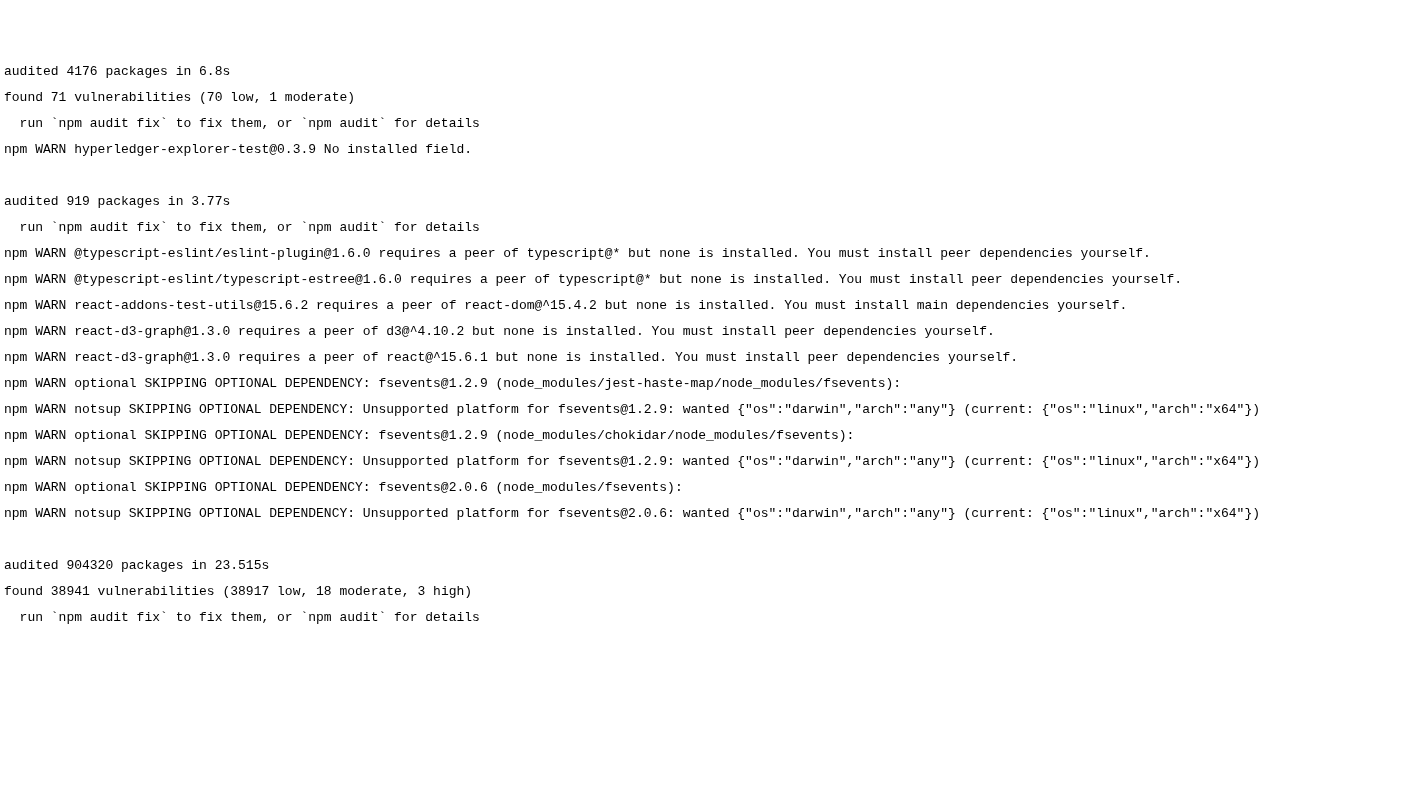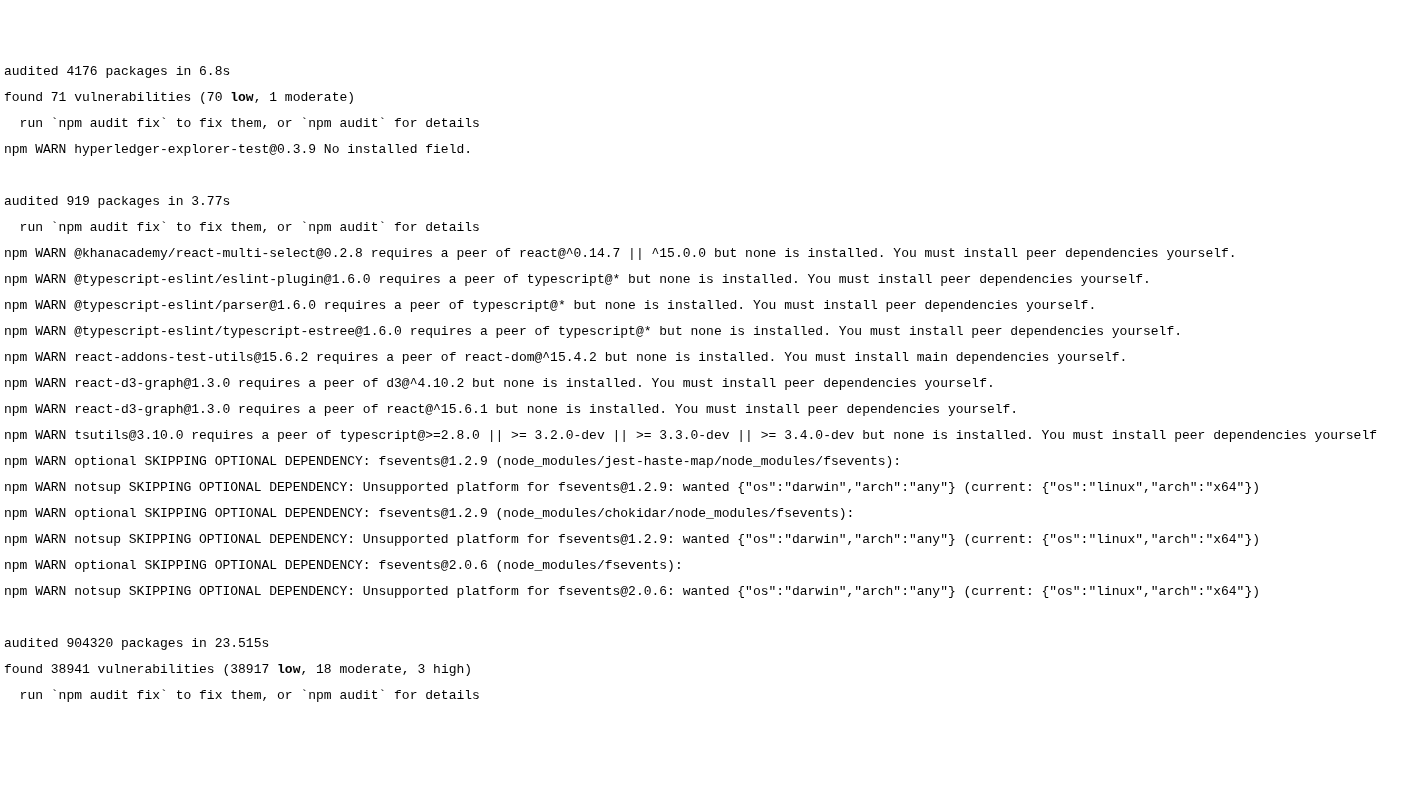--- a/index.html
+++ b/index.html
@@ -1,39 +1,36 @@
 <!DOCTYPE html>
 <html><head>
   <meta charset="utf-8">
   <style>
     * { margin:0; padding:0; box-sizing:border-box; }
     body { background:#fff; font-family:"Courier New",monospace; font-size:13px; line-height:13px; color:#000; white-space:pre; padding:0 4px; overflow-x:hidden; }
-    .bold { font-weight:bold; }
+    .bold { font-weight:normal; }
   </style>
 </head>
 <body>
 
 
 
 <div>
 <div>audited 4176 packages in 6.8s</div>
 <div><span>found 71 vulnerabilities (70 </span><span class="bold">low</span><span>, 1 moderate)</span></div>
 <div>  run `npm audit fix` to fix them, or `npm audit` for details</div>
 <div>npm WARN hyperledger-explorer-test@0.3.9 No installed field.</div>
 <div>&nbsp;</div>
 <div>audited 919 packages in 3.77s</div>
 <div>  run `npm audit fix` to fix them, or `npm audit` for details</div>
-<div>npm WARN @khanacademy/react-multi-select@0.2.8 requires a peer of react@^0.14.7 || ^15.0.0 but none is installed. You must install peer dependencies yourself.</div>
 <div>npm WARN @typescript-eslint/eslint-plugin@1.6.0 requires a peer of typescript@* but none is installed. You must install peer dependencies yourself.</div>
-<div>npm WARN @typescript-eslint/parser@1.6.0 requires a peer of typescript@* but none is installed. You must install peer dependencies yourself.</div>
 <div>npm WARN @typescript-eslint/typescript-estree@1.6.0 requires a peer of typescript@* but none is installed. You must install peer dependencies yourself.</div>
 <div>npm WARN react-addons-test-utils@15.6.2 requires a peer of react-dom@^15.4.2 but none is installed. You must install main dependencies yourself.</div>
 <div>npm WARN react-d3-graph@1.3.0 requires a peer of d3@^4.10.2 but none is installed. You must install peer dependencies yourself.</div>
 <div>npm WARN react-d3-graph@1.3.0 requires a peer of react@^15.6.1 but none is installed. You must install peer dependencies yourself.</div>
-<div>npm WARN tsutils@3.10.0 requires a peer of typescript@&gt;=2.8.0 || &gt;= 3.2.0-dev || &gt;= 3.3.0-dev || &gt;= 3.4.0-dev but none is installed. You must install peer dependencies yourself</div>
 <div>npm WARN optional SKIPPING OPTIONAL DEPENDENCY: fsevents@1.2.9 (node_modules/jest-haste-map/node_modules/fsevents):</div>
 <div>npm WARN notsup SKIPPING OPTIONAL DEPENDENCY: Unsupported platform for fsevents@1.2.9: wanted {"os":"darwin","arch":"any"} (current: {"os":"linux","arch":"x64"})</div>
 <div>npm WARN optional SKIPPING OPTIONAL DEPENDENCY: fsevents@1.2.9 (node_modules/chokidar/node_modules/fsevents):</div>
 <div>npm WARN notsup SKIPPING OPTIONAL DEPENDENCY: Unsupported platform for fsevents@1.2.9: wanted {"os":"darwin","arch":"any"} (current: {"os":"linux","arch":"x64"})</div>
 <div>npm WARN optional SKIPPING OPTIONAL DEPENDENCY: fsevents@2.0.6 (node_modules/fsevents):</div>
 <div>npm WARN notsup SKIPPING OPTIONAL DEPENDENCY: Unsupported platform for fsevents@2.0.6: wanted {"os":"darwin","arch":"any"} (current: {"os":"linux","arch":"x64"})</div>
 <div>&nbsp;</div>
 <div>audited 904320 packages in 23.515s</div>
 <div><span>found 38941 vulnerabilities (38917 </span><span class="bold">low</span><span>, 18 moderate, 3 high)</span></div>
 <div>  run `npm audit fix` to fix them, or `npm audit` for details</div>

